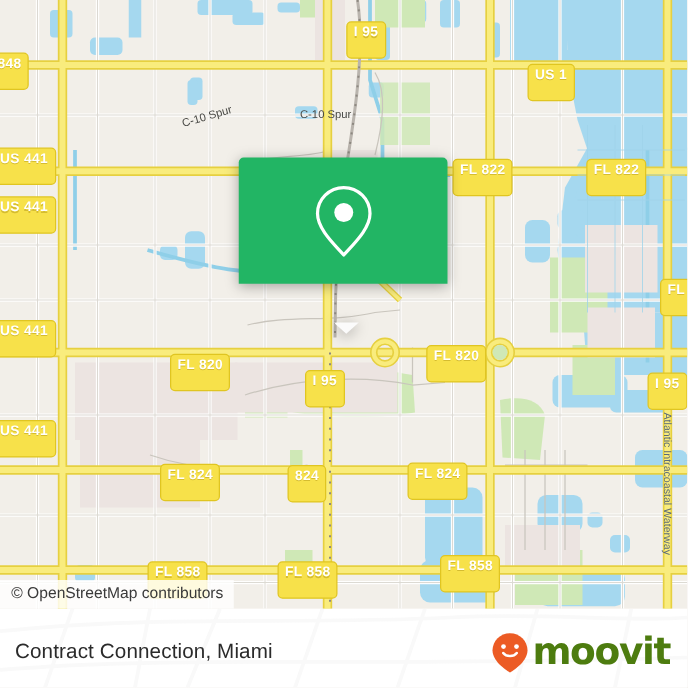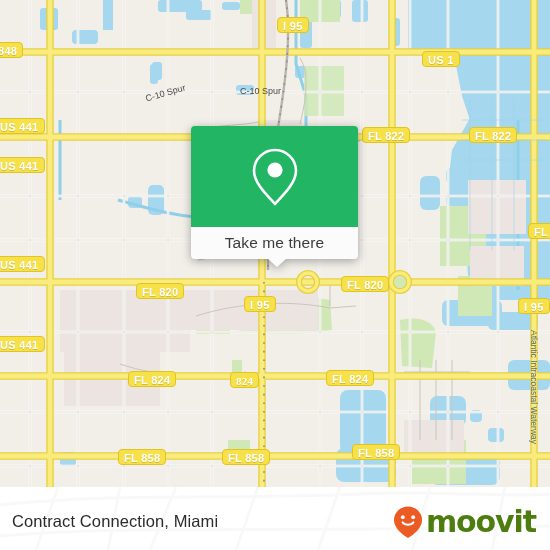--- a/index.html
+++ b/index.html
@@ -17,21 +17,21 @@
   
   .shield{
     position:absolute;
     background:#f7e14a;
     border:1.5px solid #e0c521;
     border-radius:4px;
     color:#ffffff;
     font-size:11px;
     font-weight:bold;
     line-height:1;
-    padding:3px 5px 0 5px;
+    padding:3px 5px 14px 5px;
     white-space:nowrap;
     text-shadow:0 1px 0 rgba(150,120,0,.35);
     letter-spacing:.3px;
     box-sizing:border-box;
   }
   .road-label{
     position:absolute;
     color:#4a4a46;
     font-size:9px;
     white-space:nowrap;
@@ -321,40 +321,40 @@
     <div class="shield" style="left:469px;top:127px;">FL 822</div>
     <div class="shield" style="left:-6px;top:157px;">US 441</div>
     <div class="shield" style="left:528px;top:223px;">FL</div>
     <div class="shield" style="left:-6px;top:256px;">US 441</div>
     <div class="shield" style="left:136px;top:283px;">FL 820</div>
     <div class="shield" style="left:341px;top:276px;">FL 820</div>
     <div class="shield" style="left:244px;top:296px;">I 95</div>
     <div class="shield" style="left:518px;top:298px;">I 95</div>
     <div class="shield" style="left:-6px;top:336px;">US 441</div>
     <div class="shield" style="left:128px;top:371px;">FL 824</div>
-    <div class="shield" style="left:230px;top:372px;font-family:Liberation Serif, serif;">824</div>
+    <div class="shield" style="left:230px;top:372px;">824</div>
     <div class="shield" style="left:326px;top:370px;">FL 824</div>
     <div class="shield" style="left:118px;top:449px;">FL 858</div>
     <div class="shield" style="left:222px;top:449px;">FL 858</div>
     <div class="shield" style="left:352px;top:444px;">FL 858</div>
 
     <div class="callout">
       <div class="callout-green">
         <svg class="pin-icon" width="52" height="62" viewBox="0 0 52 62">
           <path d="M26 4 C 14.5 4, 5 13.3, 5 24.8 C 5 37.5, 19 50, 26 58
                    C 33 50, 47 37.5, 47 24.8 C 47 13.3, 37.5 4, 26 4 Z" fill="none" stroke="#ffffff" stroke-width="2.6" stroke-linejoin="round"></path>
           <circle cx="26" cy="24" r="7.6" fill="#ffffff"></circle>
         </svg>
       </div>
-      <div class="callout-action">
-        <span>Take me there</span>
-      </div>
       <div class="callout-tail"></div>
     </div>
 
+    <div class="attrib">
+      <span>© OpenStreetMap contributors</span>
+    </div>
   </div>
 
   <div class="footer">
     <svg class="footer-watermark" viewBox="0 0 550 550" preserveAspectRatio="none">
       <g stroke="#cfcfcf" stroke-width="3" fill="none">
         <path d="M0 505 C 120 492, 240 500, 360 494 C 440 490, 500 498, 550 494"></path>
         <path d="M0 536 C 140 524, 300 534, 550 526"></path>
         <path d="M58 487 L36 550"></path>
         <path d="M176 487 L150 550"></path>
         <path d="M258 487 L236 550"></path>

